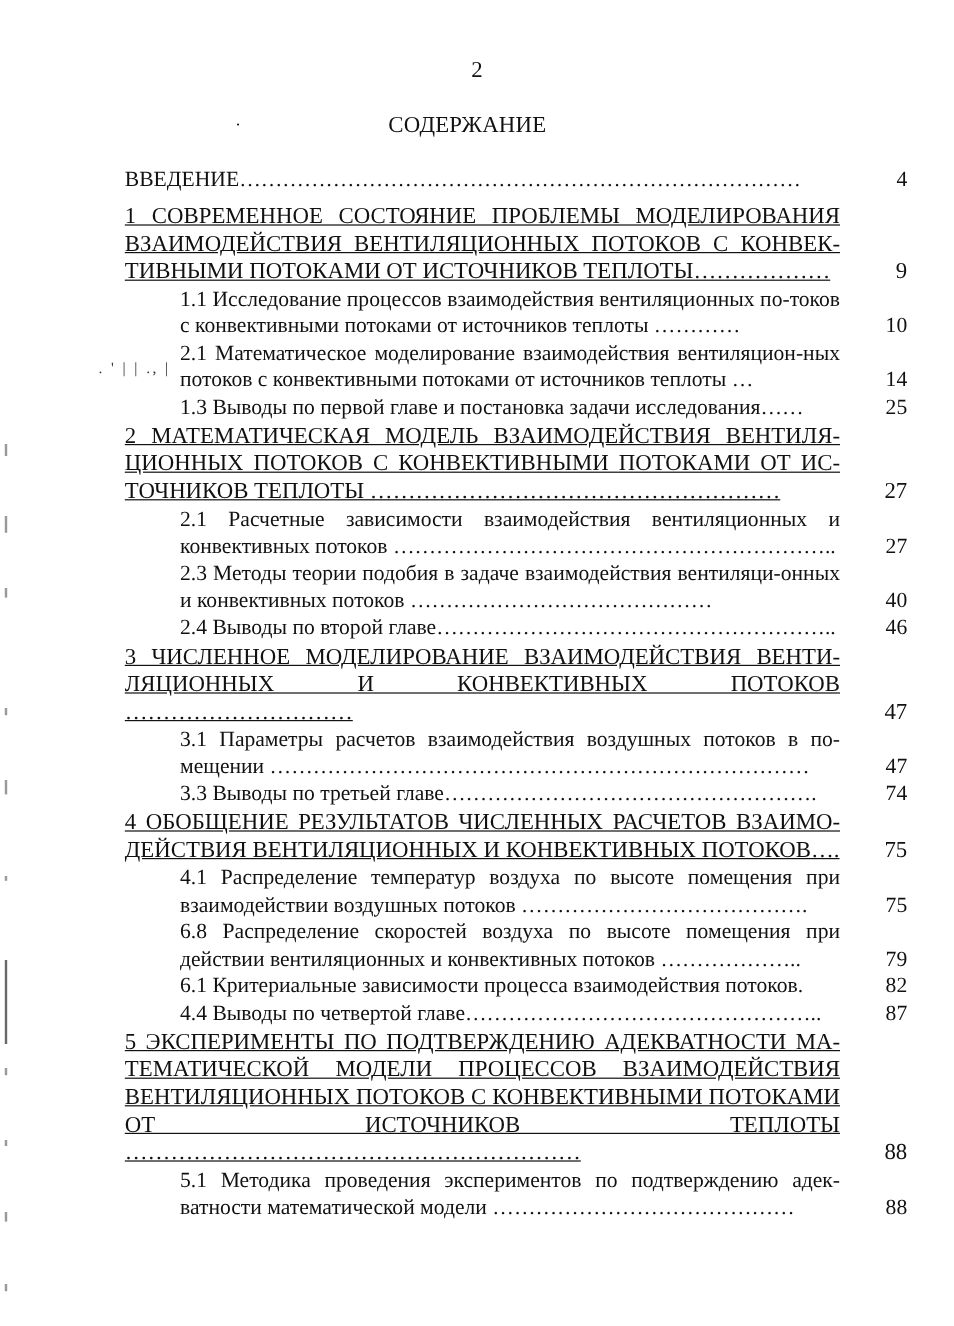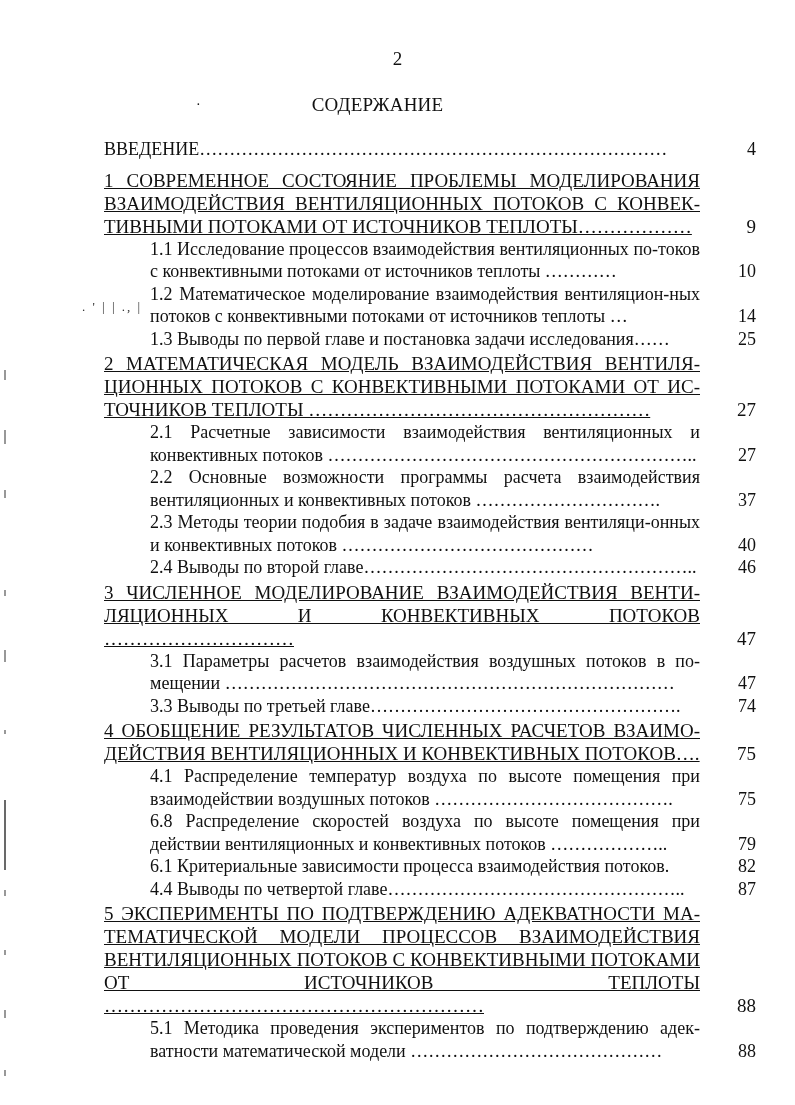--- a/index.html
+++ b/index.html
@@ -6,21 +6,21 @@
   body {
     width: 795px; height: 1105px; position: relative; overflow: hidden;
     font-family: "Liberation Serif", "DejaVu Serif", serif;
     color: #111111;
   }
   .page-number {
     position: absolute; top: 48px; left: 0; width: 795px; text-align: center;
     font-size: 19px;
   }
   .title {
-    position: absolute; top: 94px; left: 0; width: 700px; text-align: center;
+    position: absolute; top: 94px; left: 12px; width: 700px; text-align: center;
     font-size: 19px; letter-spacing: 0.2px; padding-left: 55px; box-sizing: border-box;
   }
   .stray-dot { position: absolute; top: 97px; left: 196px; font-size: 14px; }
   .toc {
     position: absolute; top: 138px; left: 104px; width: 652px;
   }
   .entry { position: relative; font-size: 18px; line-height: 22.5px; }
   .entry.chapter { font-size: 19px; line-height: 23px; margin-top: 2px; text-decoration: underline; }
   .entry.intro { margin-bottom: 8px; }
   .entry .text {
@@ -67,38 +67,34 @@
     </div>
     <div class="entry chapter">
       <span class="text">1 СОВРЕМЕННОЕ СОСТОЯНИЕ ПРОБЛЕМЫ МОДЕЛИРОВАНИЯ ВЗАИМОДЕЙСТВИЯ ВЕНТИЛЯЦИОННЫХ ПОТОКОВ С КОНВЕК-ТИВНЫМИ ПОТОКАМИ ОТ ИСТОЧНИКОВ ТЕПЛОТЫ………………</span>
       <span class="pg">9</span>
     </div>
     <div class="entry section">
       <span class="text">1.1 Исследование процессов взаимодействия вентиляционных по-токов с конвективными потоками от источников теплоты …………</span>
       <span class="pg">10</span>
     </div>
     <div class="entry section">
-      <span class="text">1.2 Математическое моделирование взаимодействия вентиляцион-ных потоков с конвективными потоками от источников теплоты …</span>
+      <span class="text">2.1 Математическое моделирование взаимодействия вентиляцион-ных потоков с конвективными потоками от источников теплоты …</span>
       <span class="pg">14</span>
     </div>
     <div class="entry section">
       <span class="text">1.3 Выводы по первой главе и постановка задачи исследования……</span>
       <span class="pg">25</span>
     </div>
     <div class="entry chapter">
       <span class="text">2 МАТЕМАТИЧЕСКАЯ МОДЕЛЬ ВЗАИМОДЕЙСТВИЯ ВЕНТИЛЯ-ЦИОННЫХ ПОТОКОВ С КОНВЕКТИВНЫМИ ПОТОКАМИ ОТ ИС-ТОЧНИКОВ ТЕПЛОТЫ ………………………………………………</span>
       <span class="pg">27</span>
     </div>
     <div class="entry section">
       <span class="text">2.1 Расчетные зависимости взаимодействия вентиляционных и конвективных потоков ……………………………………………………..</span>
       <span class="pg">27</span>
-    </div>
-    <div class="entry section">
-      <span class="text">2.2 Основные возможности программы расчета взаимодействия вентиляционных и конвективных потоков ………………………….</span>
-      <span class="pg">37</span>
     </div>
     <div class="entry section">
       <span class="text">2.3 Методы теории подобия в задаче взаимодействия вентиляци-онных и конвективных потоков ……………………………………</span>
       <span class="pg">40</span>
     </div>
     <div class="entry section">
       <span class="text">2.4 Выводы по второй главе………………………………………………..</span>
       <span class="pg">46</span>
     </div>
     <div class="entry chapter">

